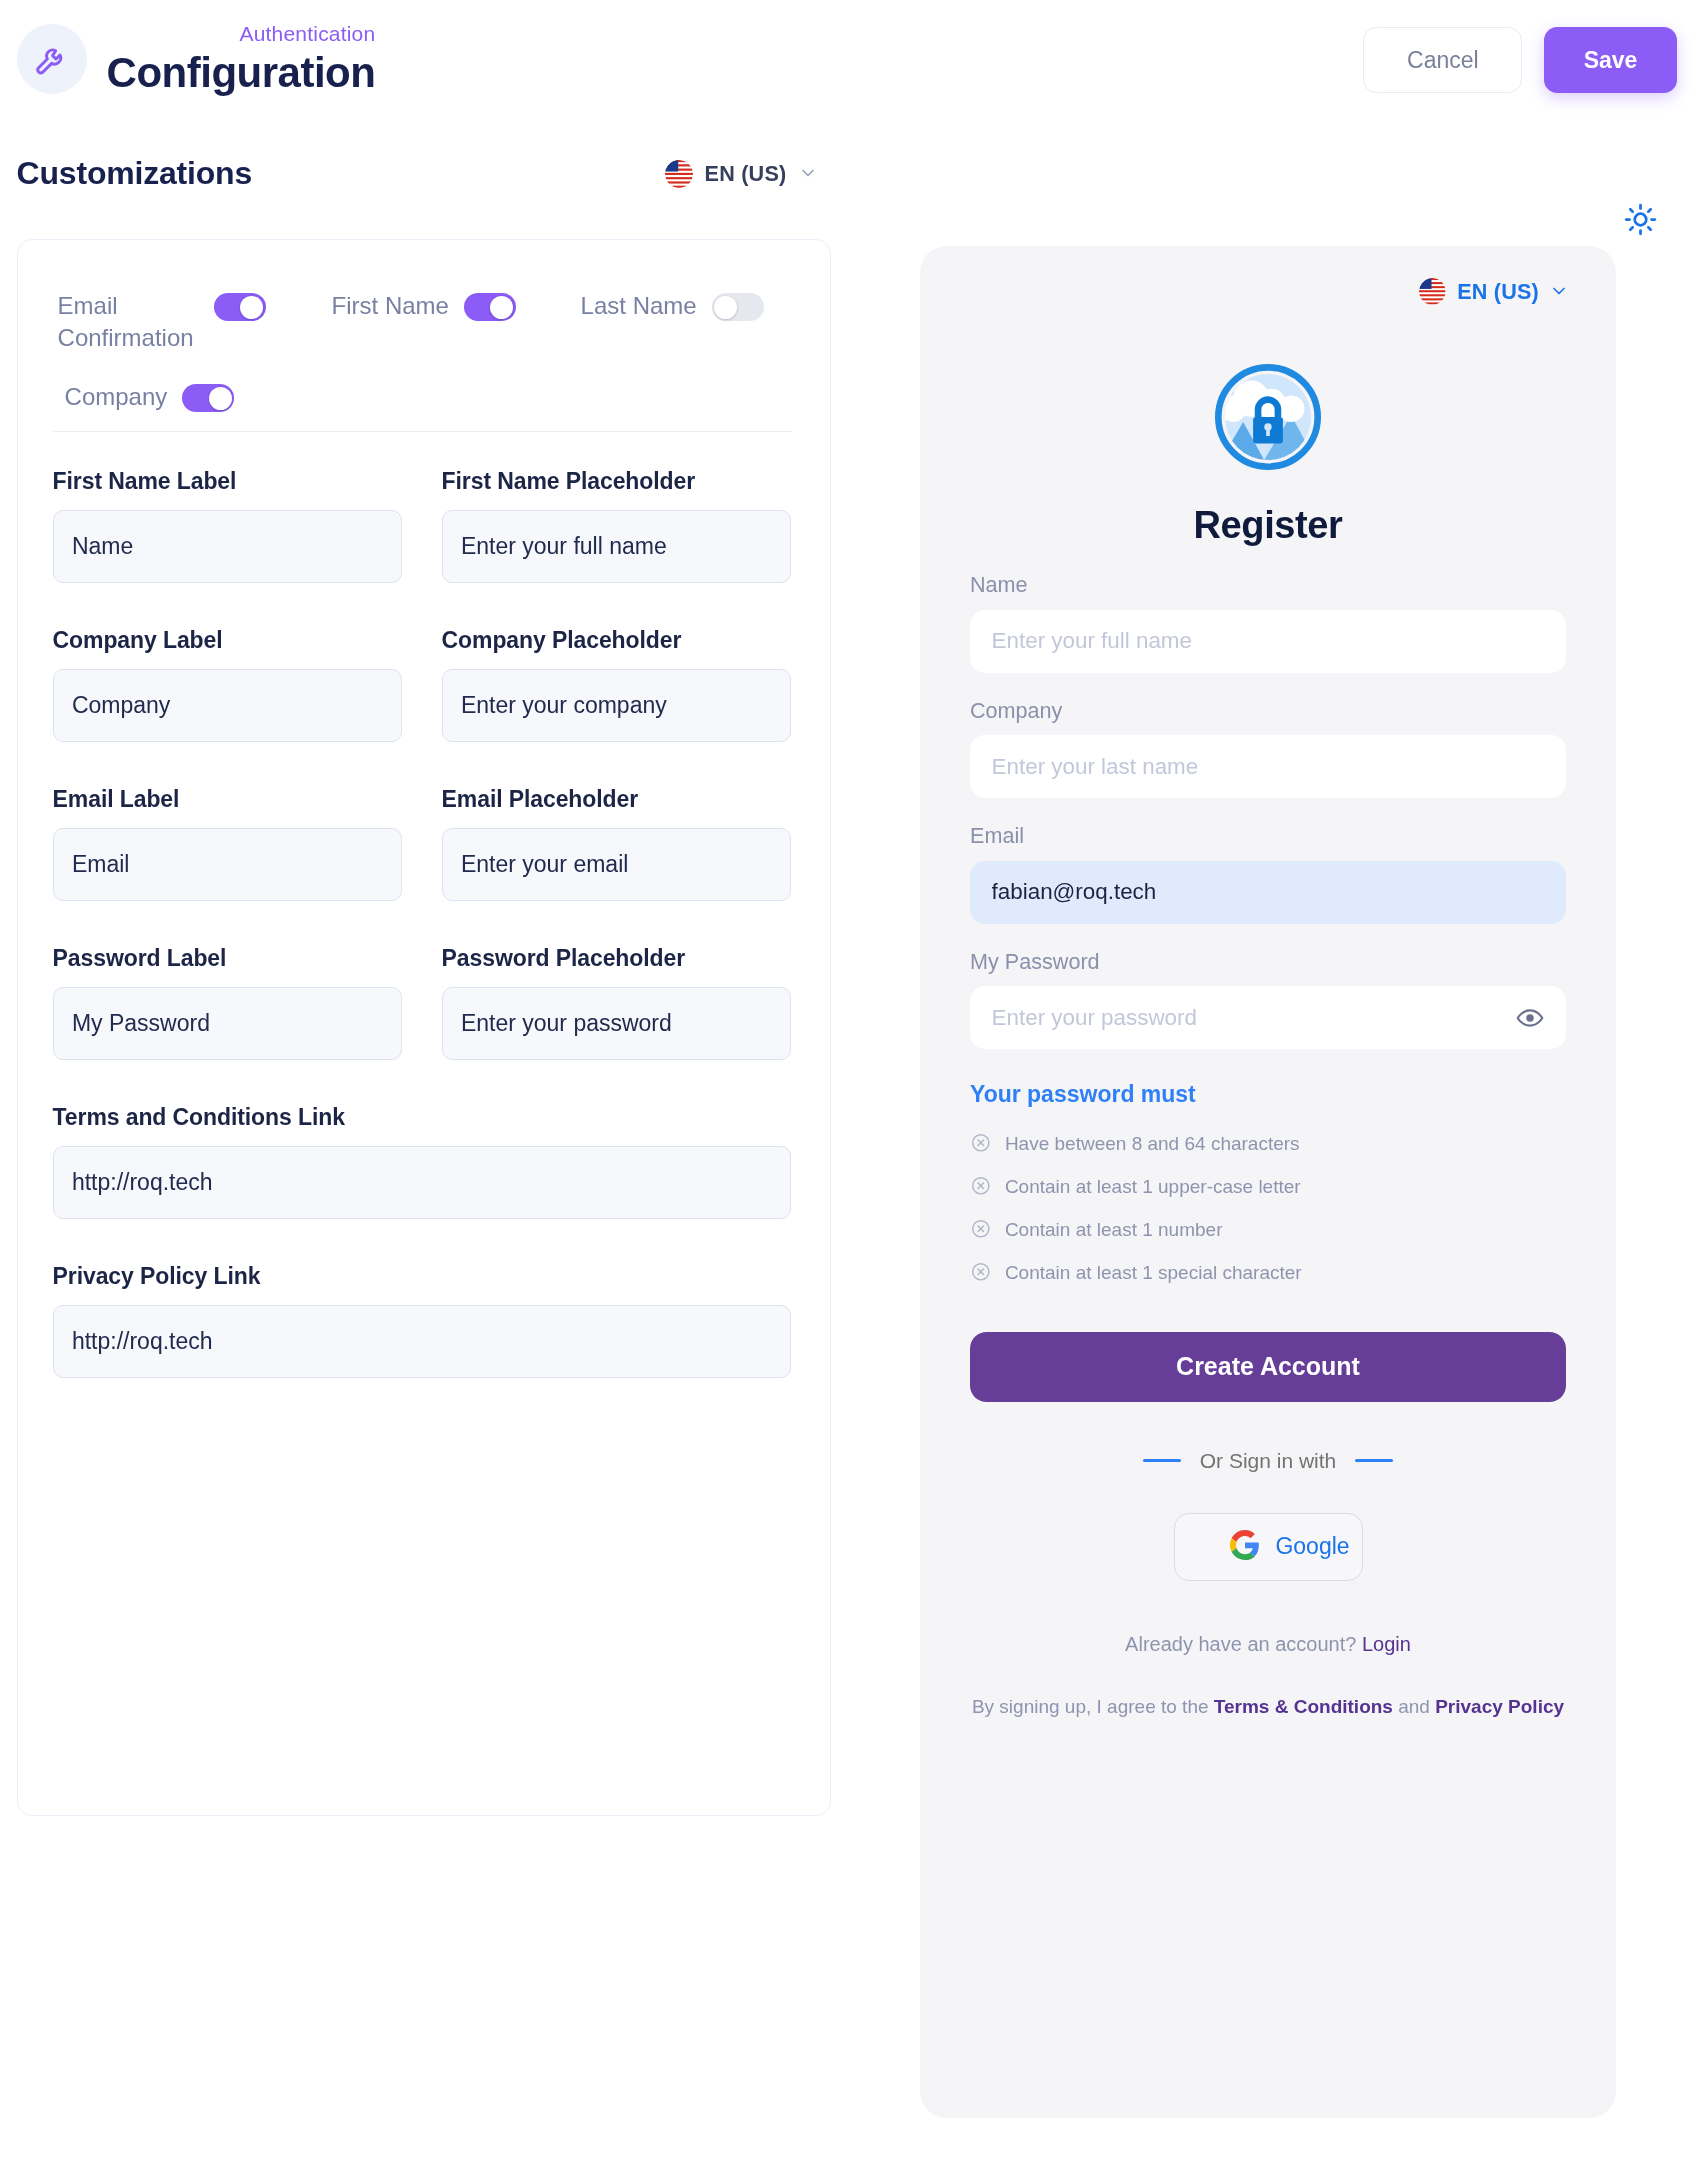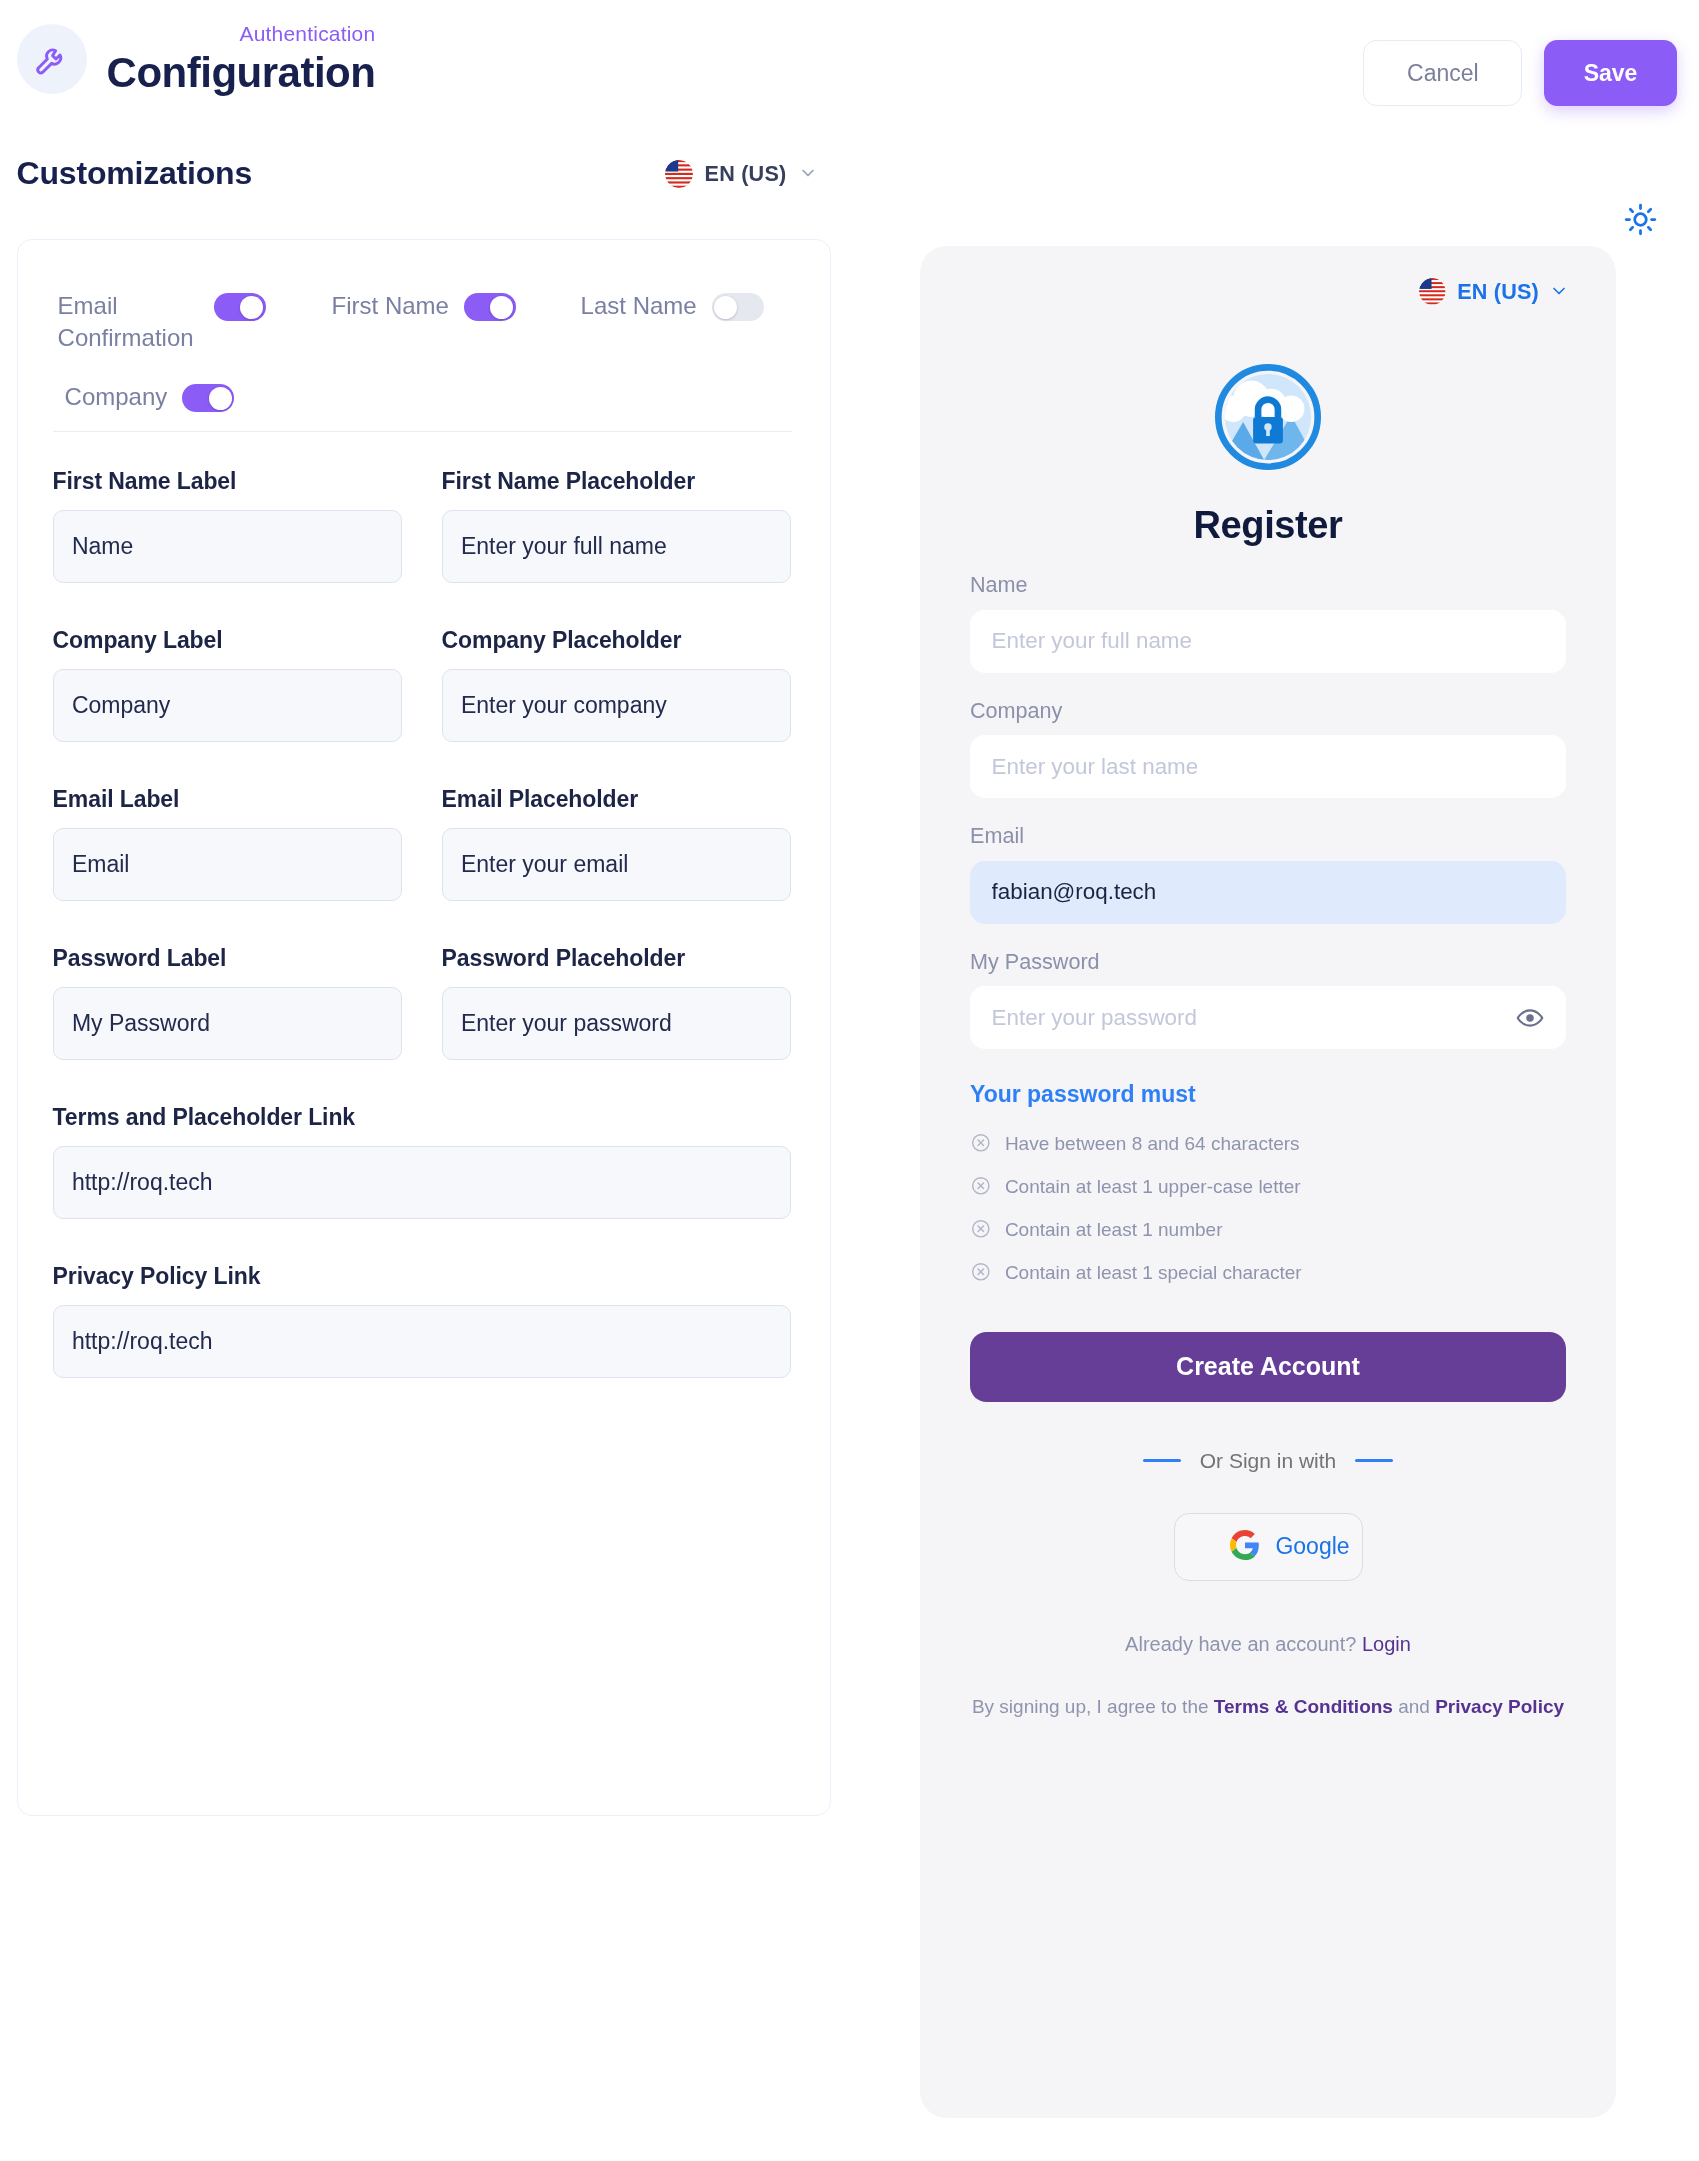--- a/index.html
+++ b/index.html
@@ -27,21 +27,21 @@
   }
   .header-titles { display: flex; flex-direction: column; justify-content: center; }
   .header-eyebrow {
     font-size: 21px; color: #8b5cf6; letter-spacing: 0.2px;
     margin-bottom: 3.3px; font-weight: 400; text-align: right;
   }
   .header-title {
     font-size: 42px; color: #18214d; font-weight: 700; letter-spacing: -0.5px;
   }
   .header-actions {
-    position: absolute; right: 23px; top: 40px;
+    position: absolute; right: 23px; top: 27px;
     display: flex; align-items: center; gap: 21.6px;
   }
   .btn-cancel {
     width: 159px; height: 66px; border-radius: 13.3px;
     background: #ffffff; border: 0.8px solid #e6ebf5;
     color: #7a7f9a; font-size: 23px; font-weight: 500;
     display: flex; align-items: center; justify-content: center;
     cursor: pointer;
   }
   .btn-save {
@@ -357,21 +357,21 @@
           <input class="finput" value="My Password" style="">
         </div>
         <div class="fcell">
           <span class="flabel">Password Placeholder</span>
           <input class="finput" value="Enter your password" style="">
         </div>
       </div>
 
       <div class="frow">
         <div class="fcell full">
-          <span class="flabel">Terms and Placeholder Link</span>
+          <span class="flabel">Terms and Conditions Link</span>
           <input class="finput" value="http://roq.tech" style="">
         </div>
       </div>
 
       <div class="frow">
         <div class="fcell full">
           <span class="flabel">Privacy Policy Link</span>
           <input class="finput" value="http://roq.tech" style="">
         </div>
       </div>

